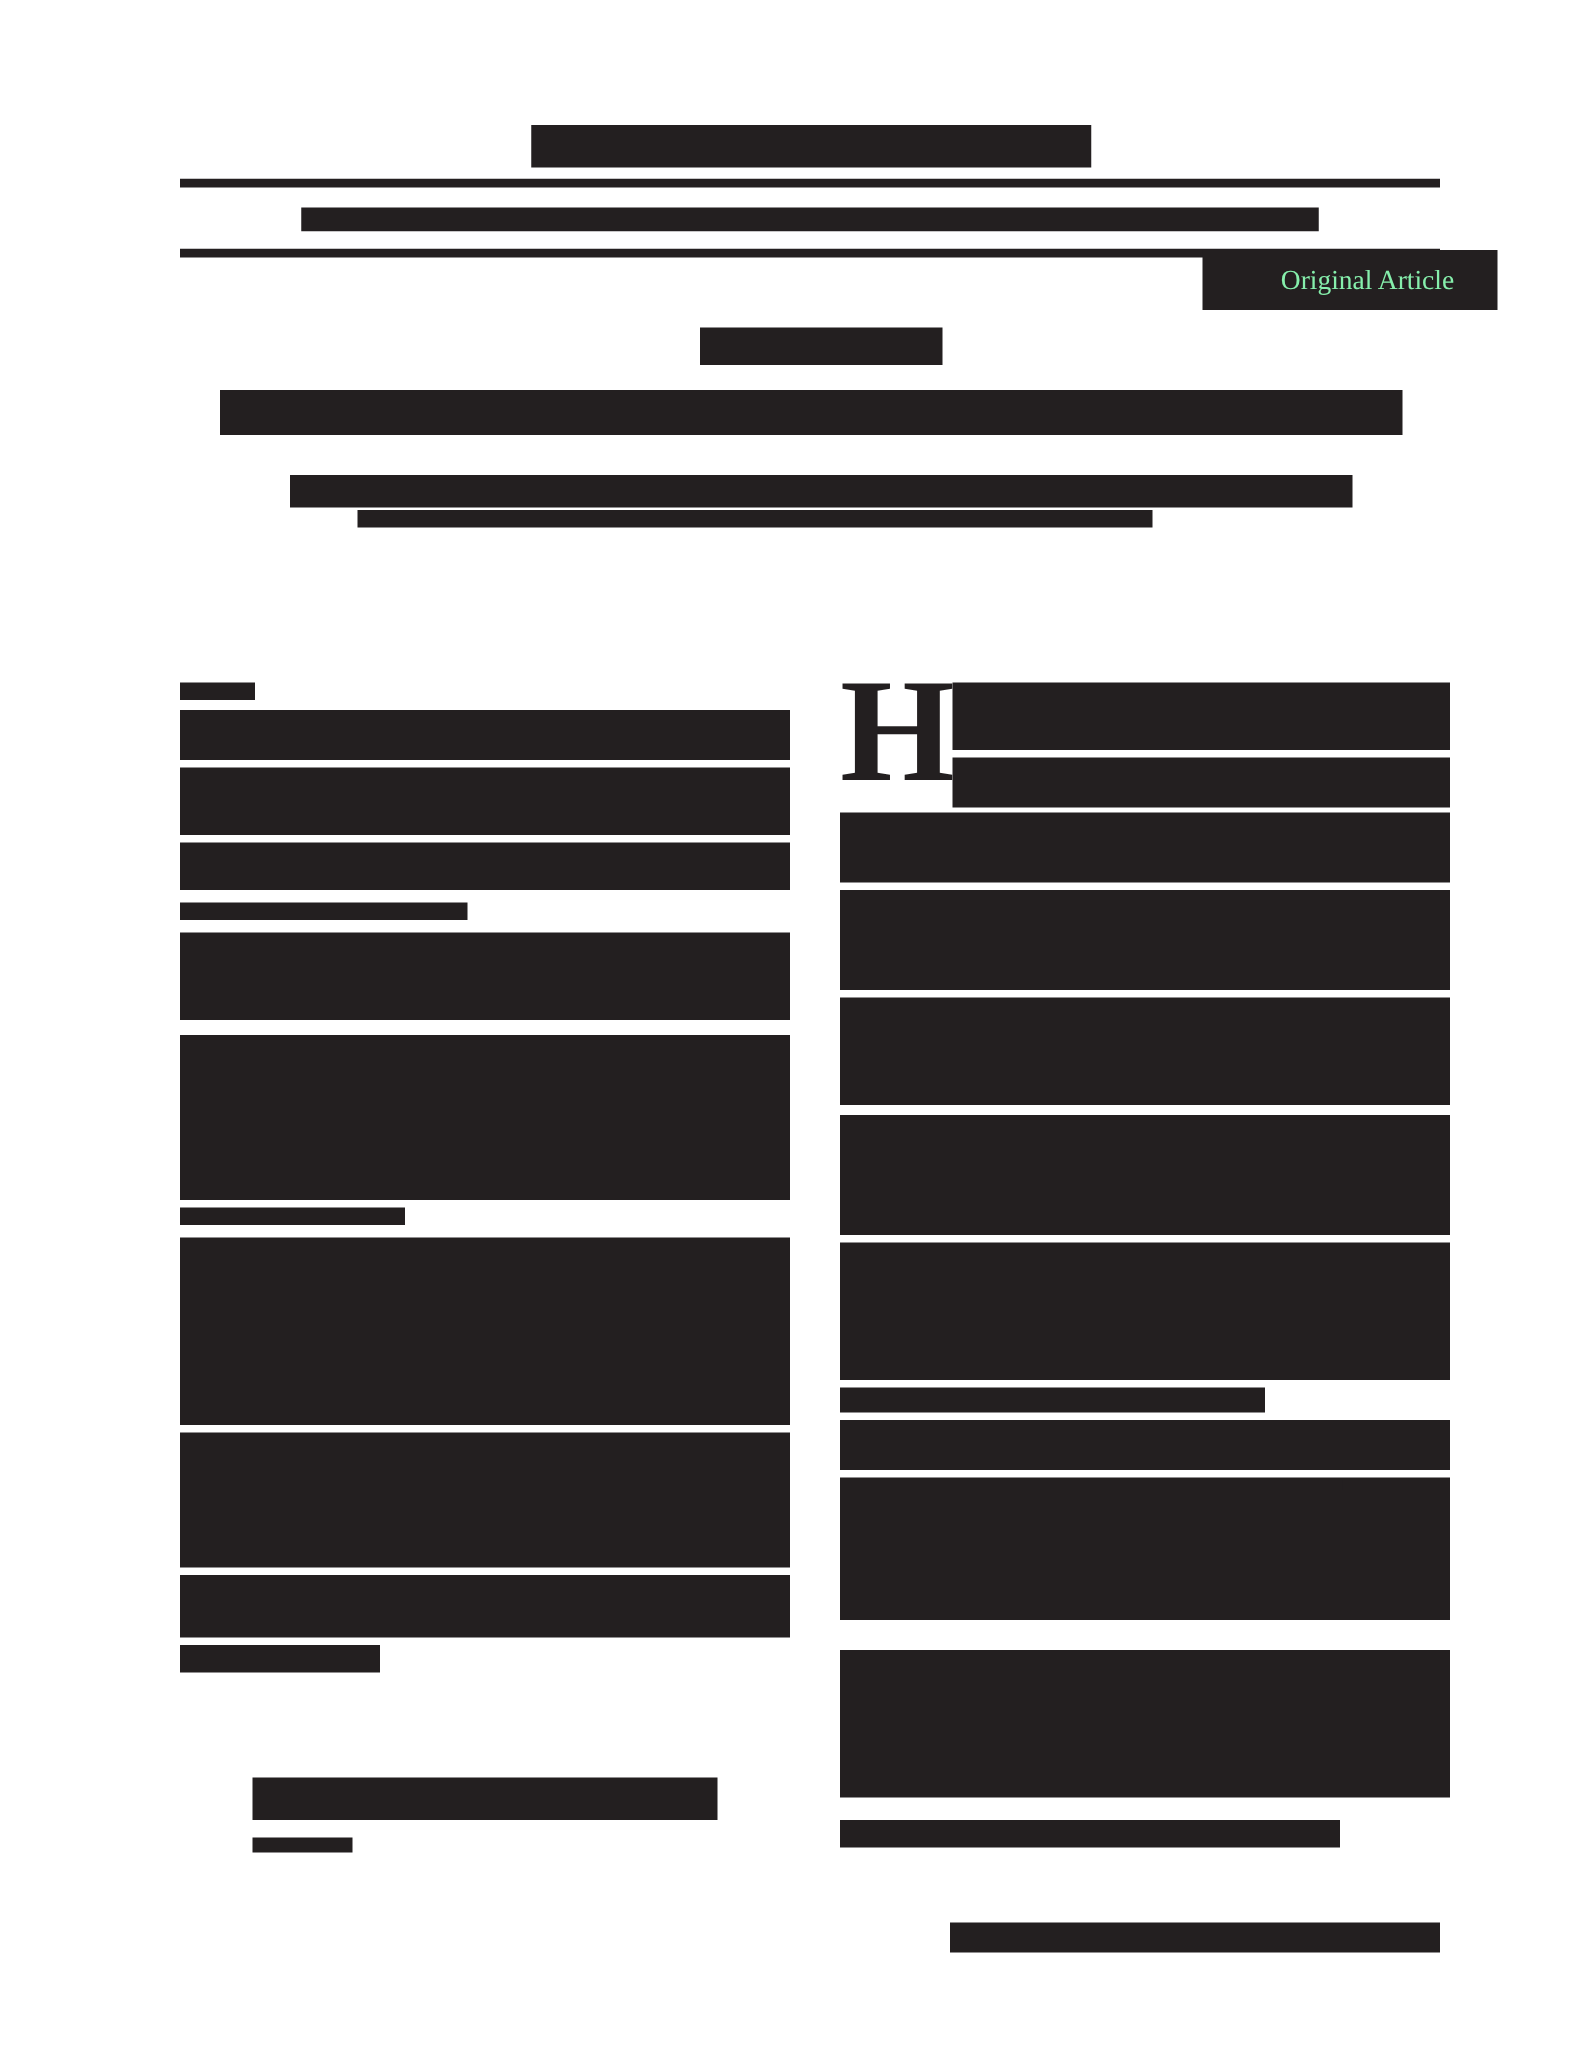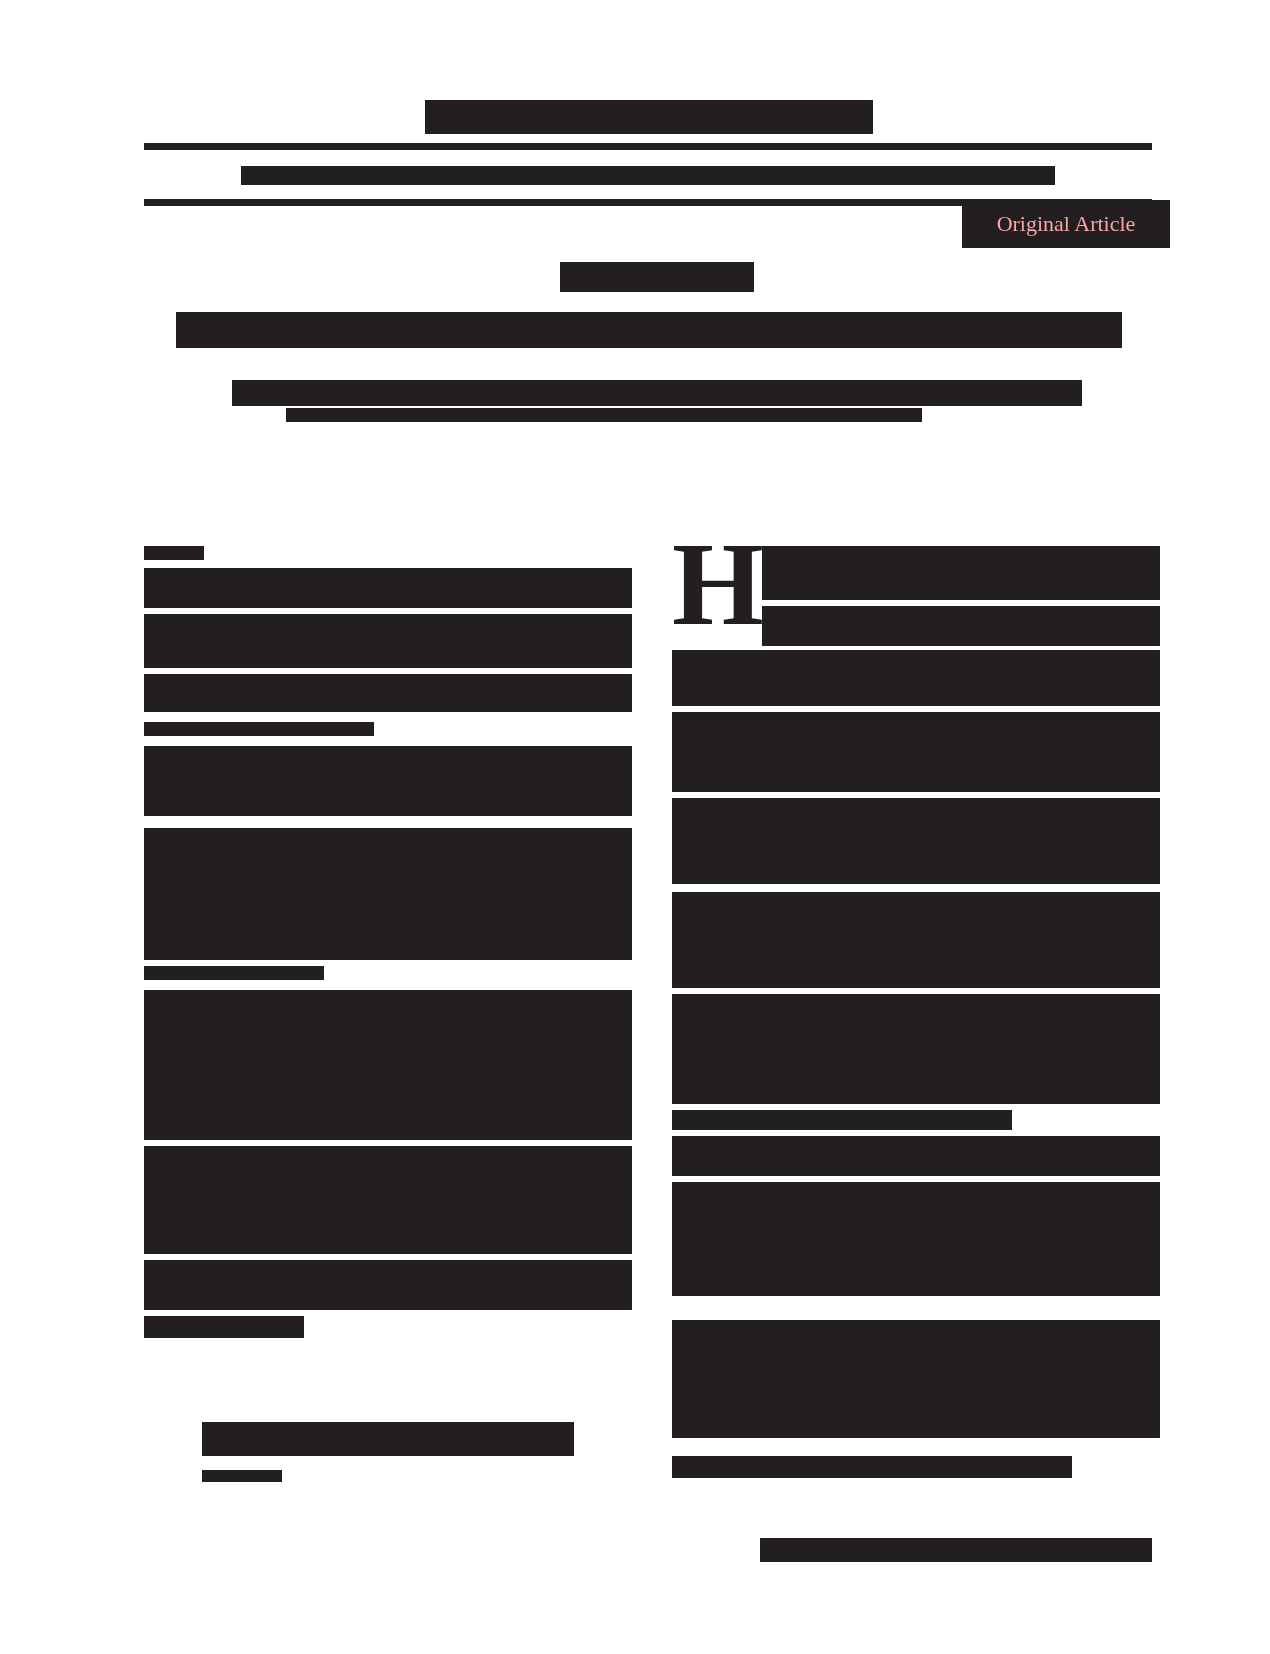--- a/index.html
+++ b/index.html
@@ -1,19 +1,19 @@
 <!DOCTYPE html>
 <html><head>
 <meta charset="utf-8">
 <style>
   html,body{margin:0;padding:0;background:#ffffff;}
   body{width:1270px;height:1654px;position:relative;overflow:hidden;font-family:"Liberation Serif","DejaVu Serif",serif;}
   .r{position:absolute;background:#231f20;}
   .rule{position:absolute;background:#231f20;height:7px;left:144px;width:1008px;}
-  .badge{position:absolute;left:962px;top:200px;width:208px;height:48px;background:#231f20;color:#fca5a5;font-size:22px;display:flex;align-items:center;justify-content:center;}
+  .badge{position:absolute;left:962px;top:200px;width:208px;height:48px;background:#231f20;color:#86efac;font-size:22px;display:flex;align-items:center;justify-content:center;padding-left:28px;}
   .dropcap{position:absolute;left:672px;top:535px;font-size:118px;line-height:100px;color:#231f20;font-weight:bold;}
   .textblock{position:absolute;}
   .line{position:absolute;left:0;height:14px;background:#231f20;}
 </style>
 </head>
 <body>
 
 <div class="r" style="left:425px;top:100px;width:448px;height:34px;"></div>
 <div class="rule" style="top:143px;"></div>
 <div class="r" style="left:241px;top:166px;width:814px;height:19px;"></div>

